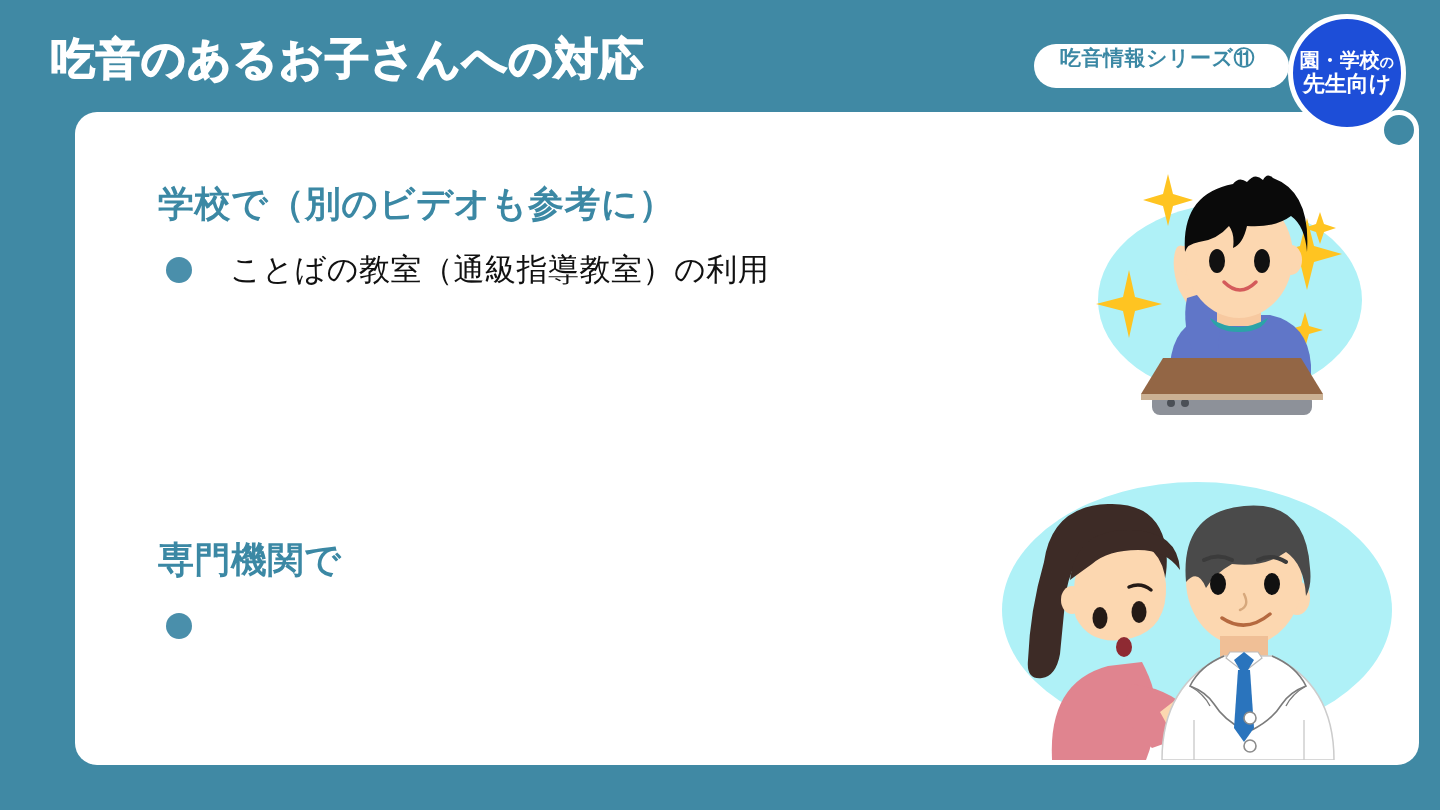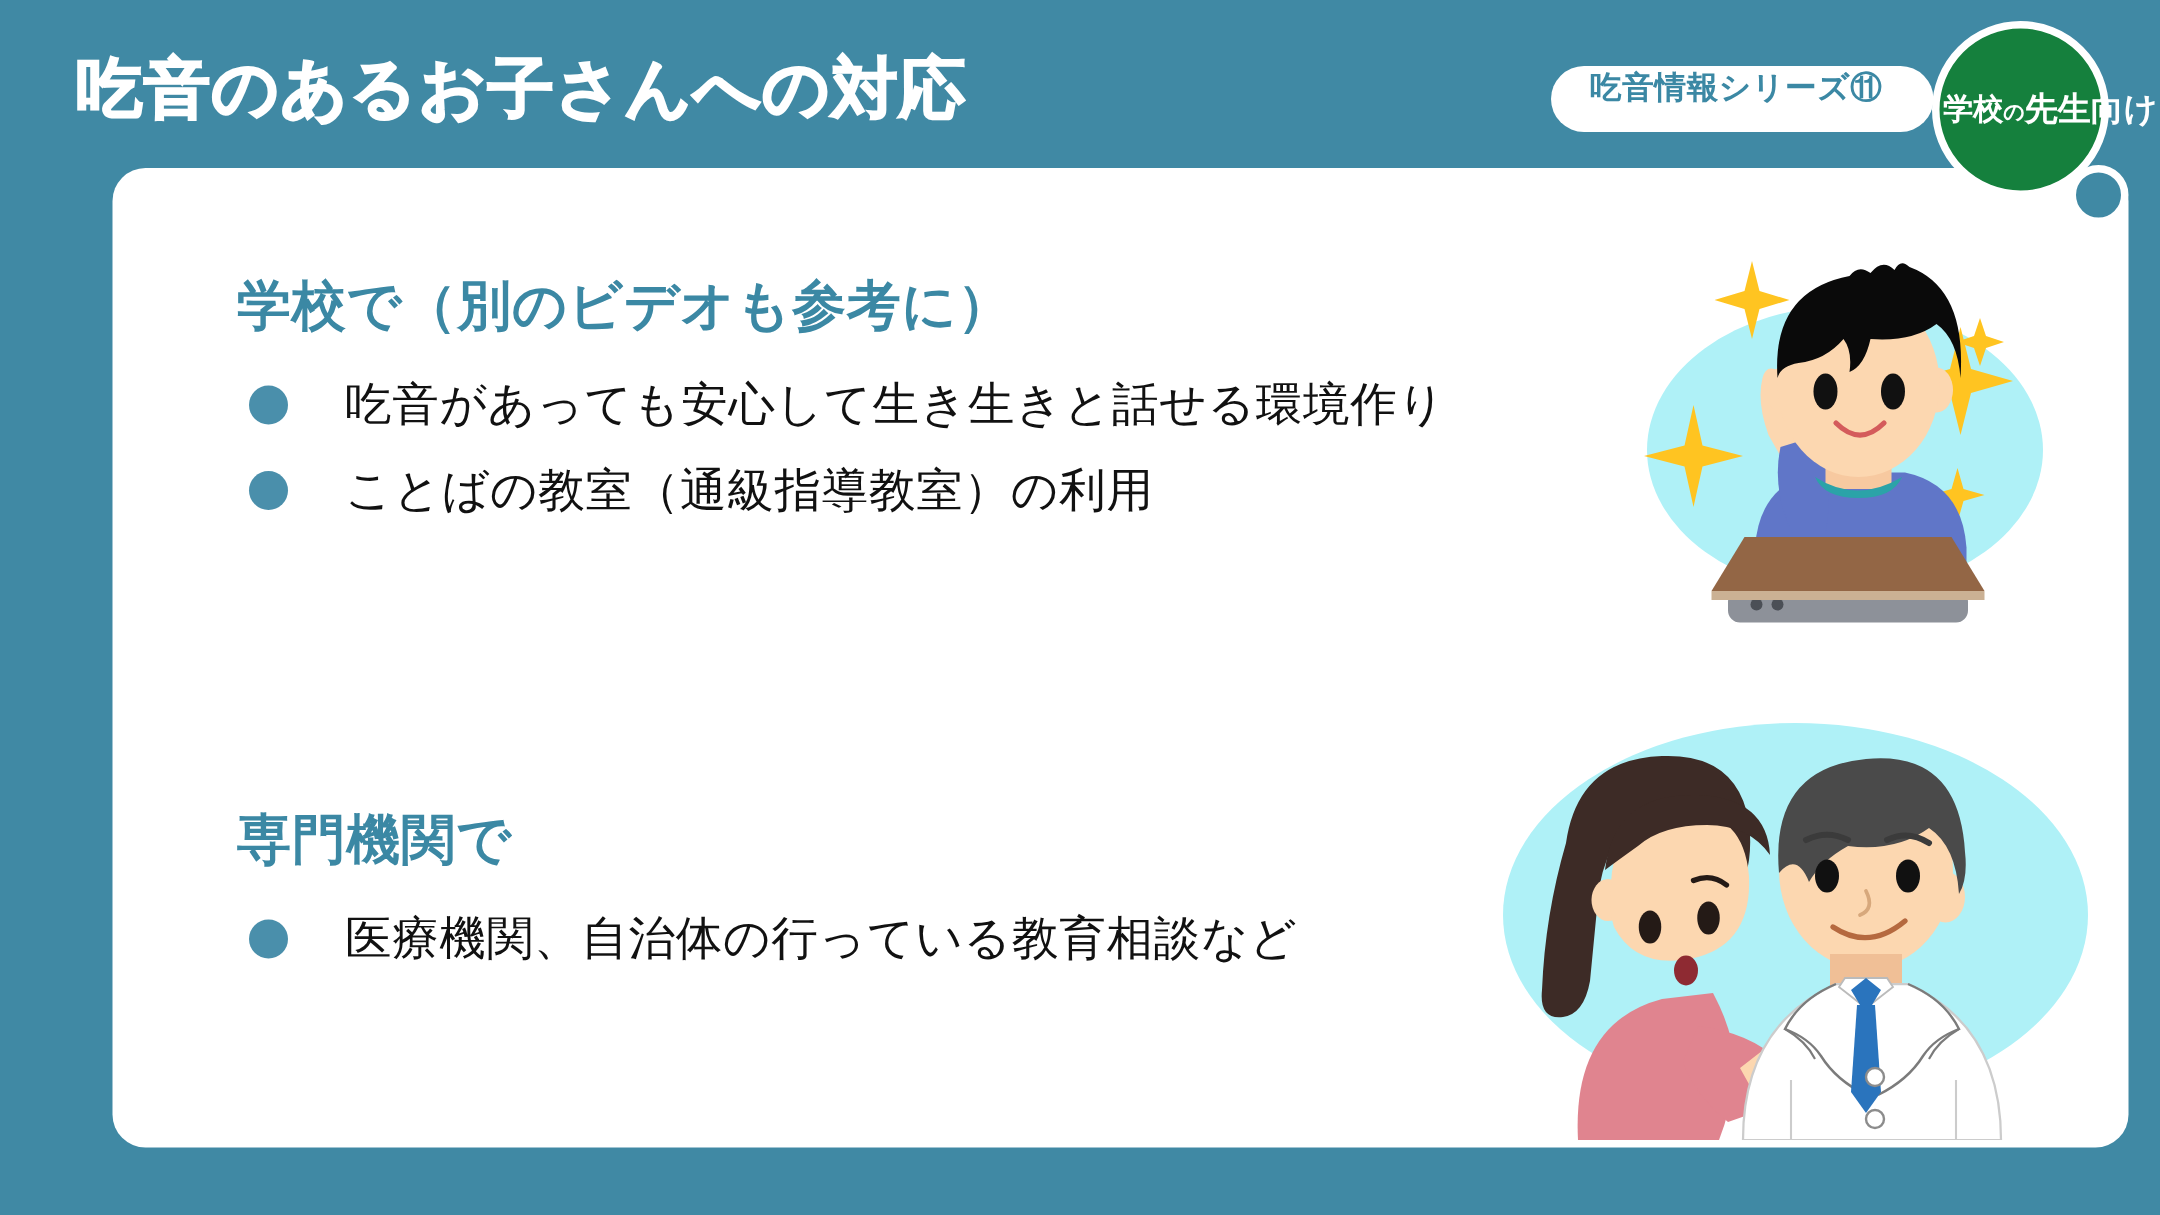--- a/index.html
+++ b/index.html
@@ -33,23 +33,23 @@
   }
   .series-pill-label {
     font-size:21px; font-weight:bold; color:#3b88a4;
     white-space:nowrap; letter-spacing:0.5px;
   }
 
   
   .audience-bubble {
     position:absolute; left:1288px; top:14px;
     width:118px; height:118px; border-radius:50%;
-    background:#15803d;
+    background:#1d4ed8;
     border:5px solid #ffffff;
-    display:flex; flex-direction:row;
+    display:flex; flex-direction:column;
     align-items:center; justify-content:center;
     z-index:3; line-height:1.12;
   }
   .audience-line1 { font-size:20px; font-weight:bold; color:#ffffff; white-space:nowrap; }
   .audience-line1 .small { font-size:14px; }
   .audience-line2 { font-size:22px; font-weight:bold; color:#ffffff; white-space:nowrap;text-align:right; }
 
   .bubble-dot {
     position:absolute; left:1379px; top:110px;
     width:40px; height:40px; border-radius:50%;
@@ -123,35 +123,30 @@
   <div class="audience-line2">先生向け</div>
 </div>
 
 <div class="content-card">
 
   <div class="section section-school">
     <div class="section-heading">学校で（別のビデオも参考に）</div>
     <ul class="bullet-list">
       <li class="bullet-item">
         <span class="bullet-dot"></span>
-        <span class="bullet-text">吃音があっても安心して生き生きと話せる環境作り</span>
-      </li>
-      <li class="bullet-item">
-        <span class="bullet-dot"></span>
         <span class="bullet-text">ことばの教室（通級指導教室）の利用</span>
       </li>
     </ul>
   </div>
 
   <div class="section section-expert">
     <div class="section-heading">専門機関で</div>
     <ul class="bullet-list">
       <li class="bullet-item">
         <span class="bullet-dot"></span>
-        <span class="bullet-text">医療機関、自治体の行っている教育相談など</span>
       </li>
     </ul>
   </div>
 
   <div class="illus-boy" style="left:992px; top:48px;">
     <svg viewBox="0 0 330 260" xmlns="http://www.w3.org/2000/svg">
 
       <ellipse cx="163" cy="140" rx="132" ry="96" fill="#aff1f7"></ellipse>
 
       <path d="M101 14 L106 34 L126 40 L106 46 L101 66 L96 46 L76 40 L96 34 Z" fill="#ffc421"></path>

